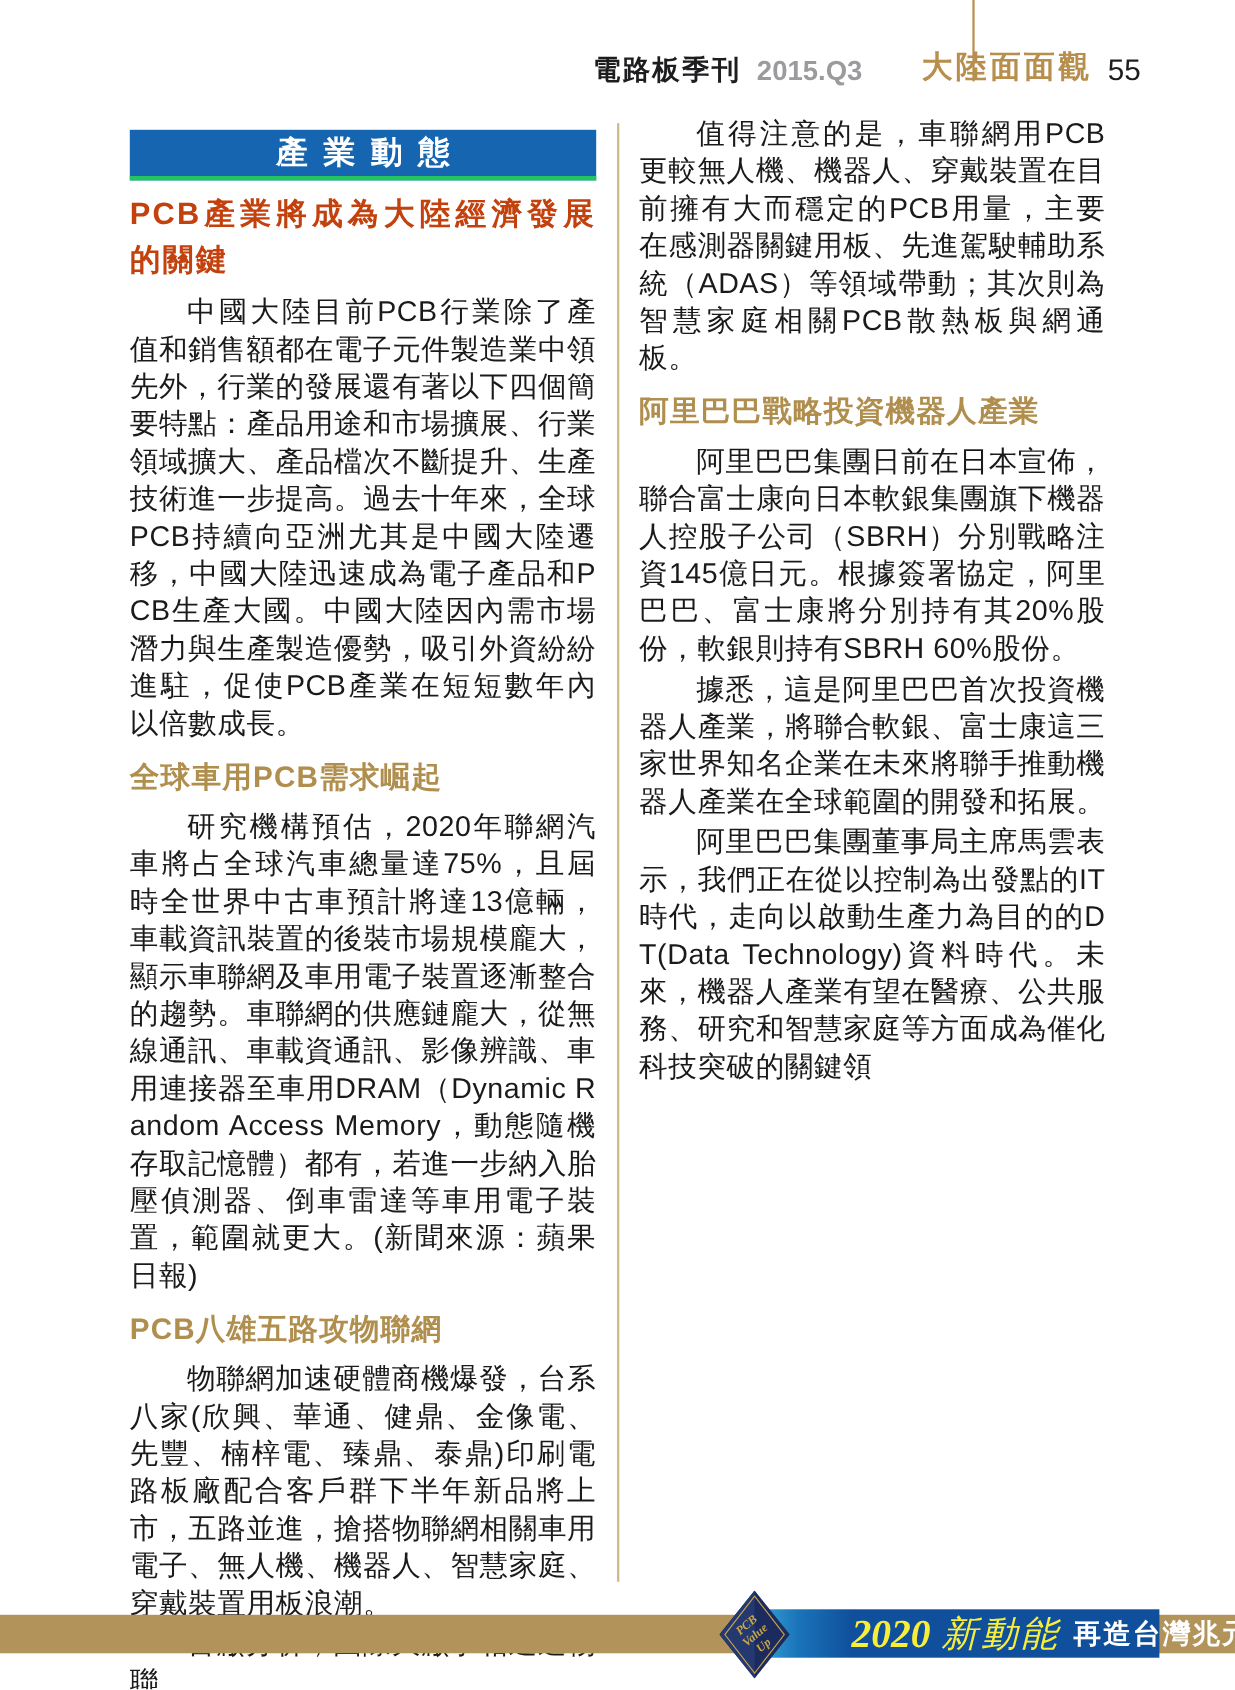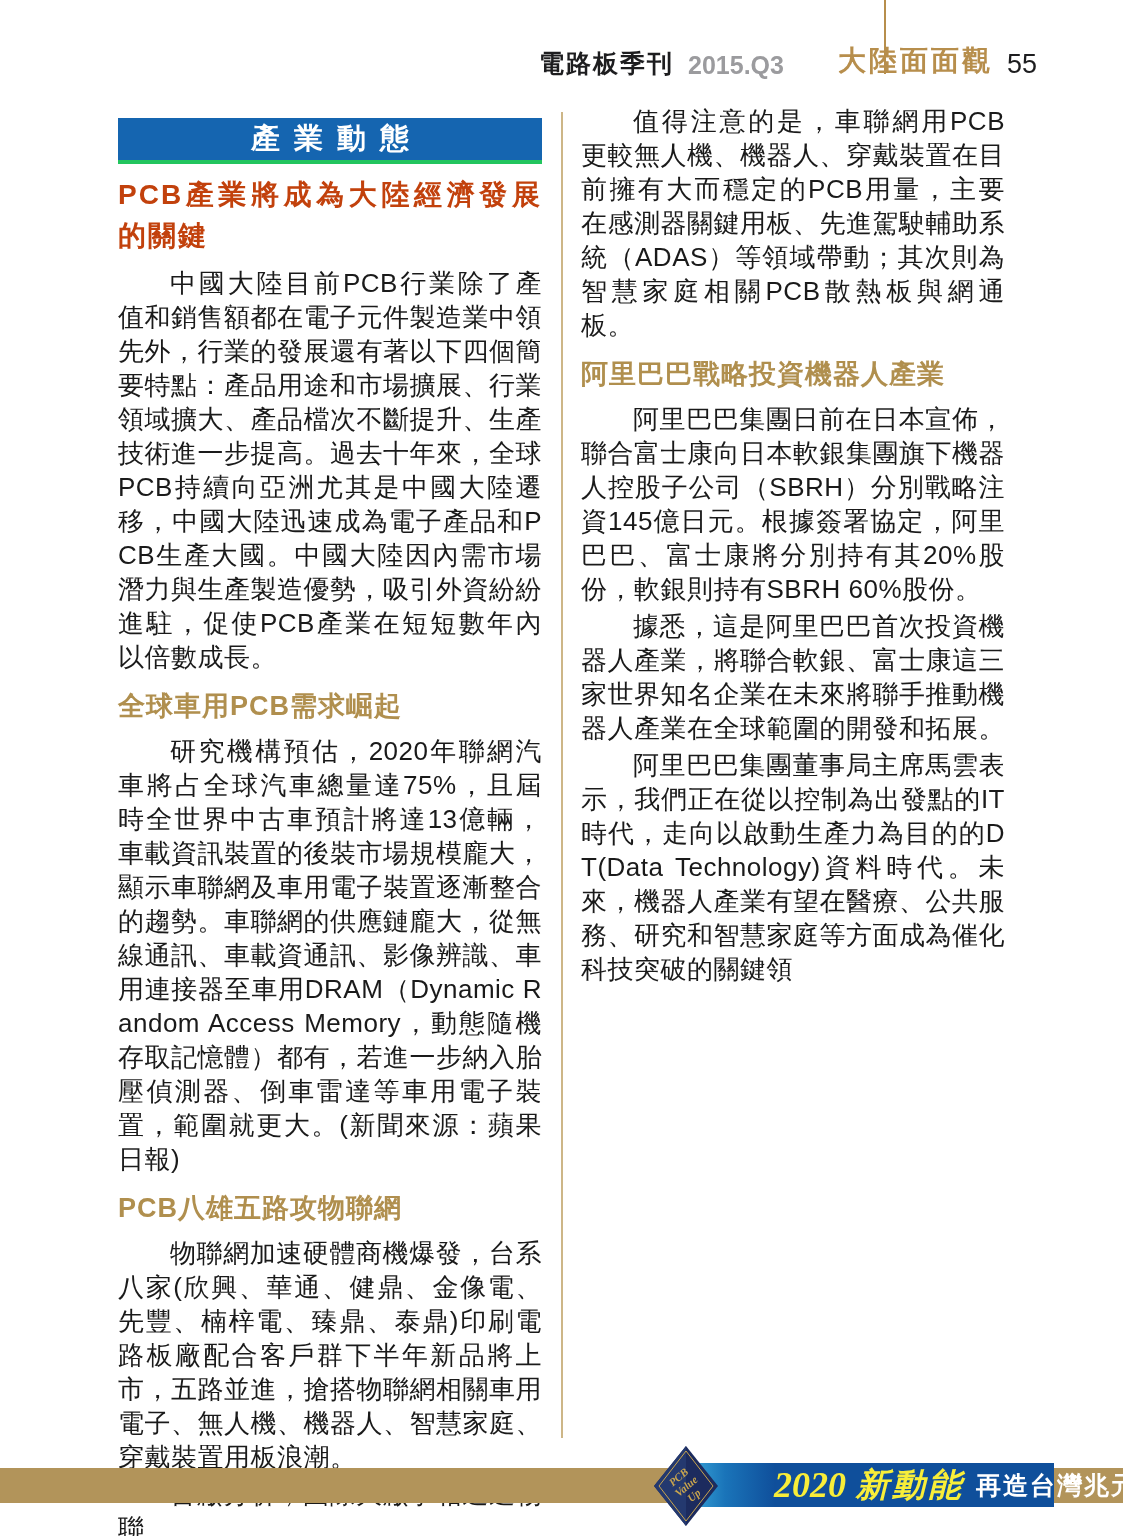--- a/index.html
+++ b/index.html
@@ -70,21 +70,21 @@
     white-space:nowrap;
     margin-left:48px;
   }
   .slogan-year{
     font-family:"Liberation Serif","DejaVu Serif",serif;
     font-style:italic;font-weight:bold;color:#f8ee39;font-size:36px;
     margin-right:10px;
   }
   .slogan-main{
     font-family:"Liberation Serif","DejaVu Serif",serif;
-    font-style:italic;font-weight:bold;color:#f8ee39;font-size:33px;
+    font-style:italic;font-weight:normal;color:#f8ee39;font-size:33px;
     letter-spacing:3px;margin-right:12px;
   }
   .slogan-sub{
     color:#ffffff;font-weight:bold;font-size:25px;letter-spacing:2px;
   }
   .footer-diamond{
     position:absolute;left:654px;top:1446px;width:64px;height:80px;
   }
 </style>
 </head>

